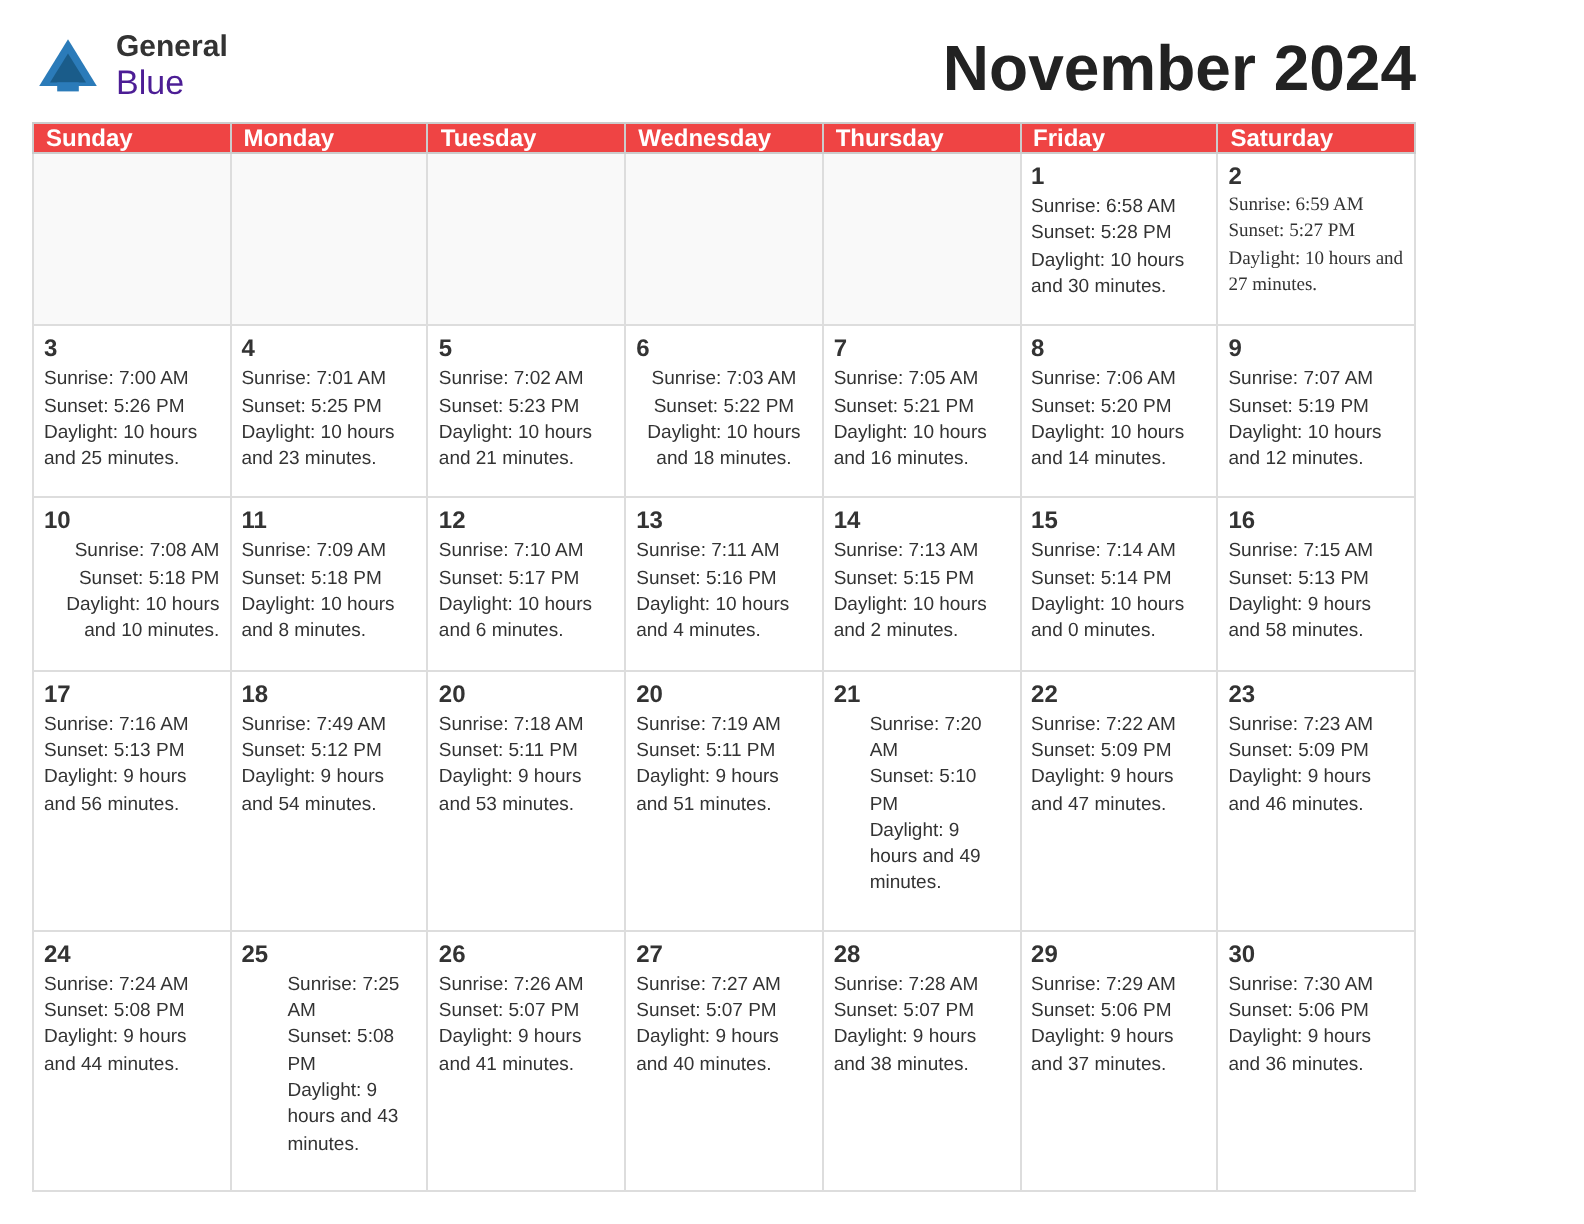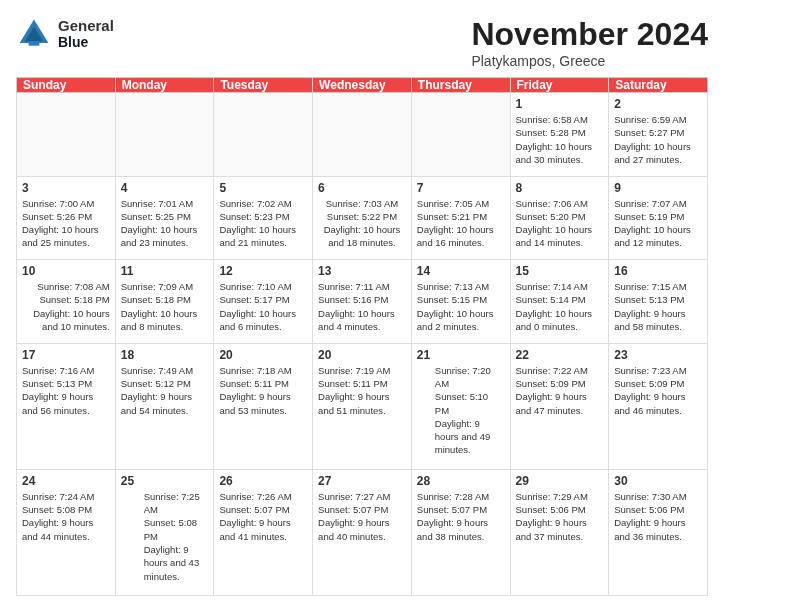--- a/index.html
+++ b/index.html
@@ -31,20 +31,21 @@
     .logo-text {
       font-size: 18px;
       font-weight: bold;
       line-height: 1.1;
     }
     .logo-icon {
       width: 36px;
       height: 36px;
     }
     .title-section {
+      text-align: right;
     }
     .month-title {
       font-size: 32px;
       font-weight: bold;
       color: #222;
     }
     .location {
       font-size: 14px;
       color: #444;
     }
@@ -93,26 +94,25 @@
 <div class="page">
   <div class="header">
     <div class="logo">
       <svg class="logo-icon" viewBox="0 0 40 40" xmlns="http://www.w3.org/2000/svg">
         <polygon points="20,4 36,30 4,30" fill="#2b7bb9"></polygon>
         <polygon points="20,12 30,28 10,28" fill="#1a5c8a"></polygon>
         <rect x="14" y="28" width="12" height="5" fill="#2b7bb9"></rect>
       </svg>
       <div class="logo-text">
         <div style="color:#333;font-size:15px;font-weight:bold;">General</div>
-        <div style="color:#0f172a;font-size:14px;font-weight:bold;">Blue</div>
+        <div style="color:#4c1d95;font-size:17px;font-weight:normal;">Blue</div>
       </div>
     </div>
     <div class="title-section">
       <div class="month-title">November 2024</div>
-      <div class="location">Platykampos, Greece</div>
     </div>
   </div>
 
   <table class="calendar">
     <thead>
       <tr>
         <th>Sunday</th>
         <th>Monday</th>
         <th>Tuesday</th>
         <th>Wednesday</th>
@@ -129,21 +129,21 @@
           <td class="empty"></td>
           <td class="empty"></td>
           <td>
             <span class="day-num">1</span>
             <div class="day-info" style="white-space: pre-line;">Sunrise: 6:58 AM
 Sunset: 5:28 PM
 Daylight: 10 hours and 30 minutes.</div>
           </td>
           <td>
             <span class="day-num">2</span>
-            <div class="day-info" style="white-space: pre-line;">Sunrise: 6:59 AM
+            <div class="day-info" style="white-space: pre-line; font-family: Liberation Serif, serif;">Sunrise: 6:59 AM
 Sunset: 5:27 PM
 Daylight: 10 hours and 27 minutes.</div>
           </td>
         </tr>
         <tr>
           <td>
             <span class="day-num">3</span>
             <div class="day-info" style="white-space: pre-line;">Sunrise: 7:00 AM
 Sunset: 5:26 PM
 Daylight: 10 hours and 25 minutes.</div>

